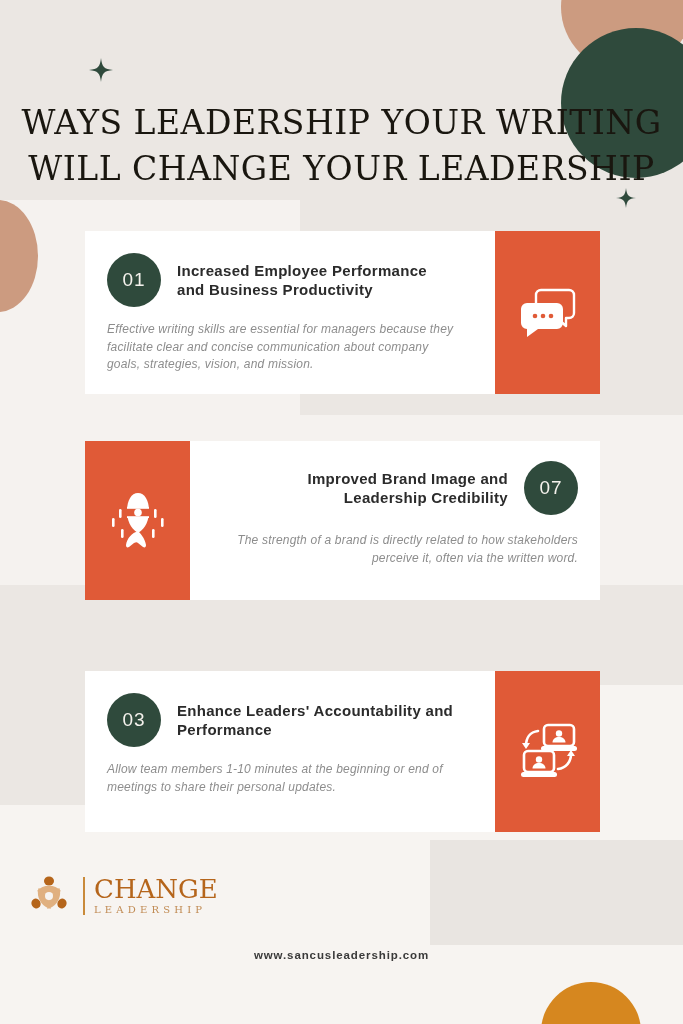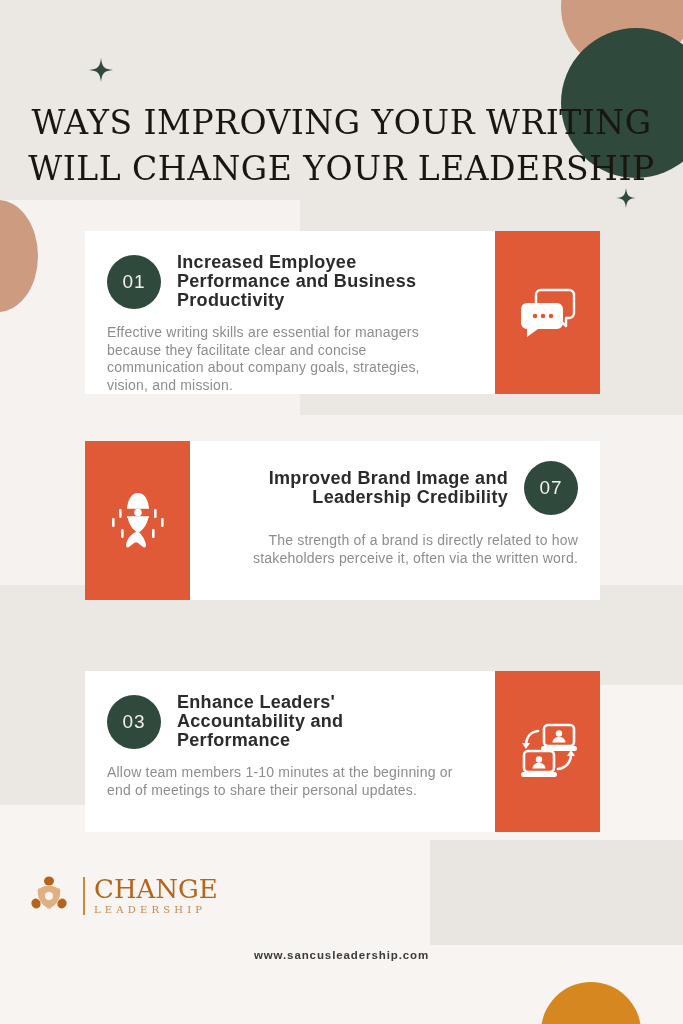--- a/index.html
+++ b/index.html
@@ -97,33 +97,34 @@
     width:54px; height:54px; flex:0 0 54px;
     border-radius:50%;
     background:#2f4a3c;
     color:#f4f1ec;
     display:flex; align-items:center; justify-content:center;
     font-size:19px; letter-spacing:1px; font-weight:400;
   }
 
   .card-title {
     color:#2b2b2b;
-    font-size:18px;
+    font-size:15px;
     line-height:19px;
     font-weight:700;
     letter-spacing:0.3px;
   }
   .card2 .card-title { text-align:right; }
 
   .card-desc {
     margin-top:14px;
     color:#8d8d8d;
-    font-size:14px;
+    font-size:12px;
     line-height:17.5px;
     letter-spacing:0.2px;
+    font-style:italic;
   }
   .card2 .card-desc { text-align:right; margin-top:17px; }
 
   
   .logo-wrap {
     position:absolute; left:24px; top:871px; z-index:5;
     display:flex; align-items:center; gap:9px;
   }
   .logo-mark { width:50px; height:50px; flex:0 0 50px; }
   .logo-divider { width:2px; height:38px; background:#c98a3a; }
@@ -168,21 +169,21 @@
       </svg>
     </div>
     <div class="star" style="left:616px; top:188px;">
       <svg width="20" height="20" viewBox="0 0 24 24">
         <path d="M12 0 C13 9 15 11 24 12 C15 13 13 15 12 24 C11 15 9 13 0 12 C9 11 11 9 12 0 Z" fill="#2f4a3c"></path>
       </svg>
     </div>
   </div>
 
   <h1 class="title">
-    <span class="ln">WAYS IMPROVING YOUR WRITING</span>
+    <span class="ln">WAYS LEADERSHIP YOUR WRITING</span>
     <span class="ln">WILL CHANGE YOUR LEADERSHIP</span>
   </h1>
 
   <div class="card card1">
     <div class="card-body">
       <div class="head-row">
         <div class="badge">01</div>
         <div class="card-title">Increased Employee Performance and Business Productivity</div>
       </div>
       <div class="card-desc">Effective writing skills are essential for managers because they facilitate clear and concise communication about company goals, strategies, vision, and mission.</div>

